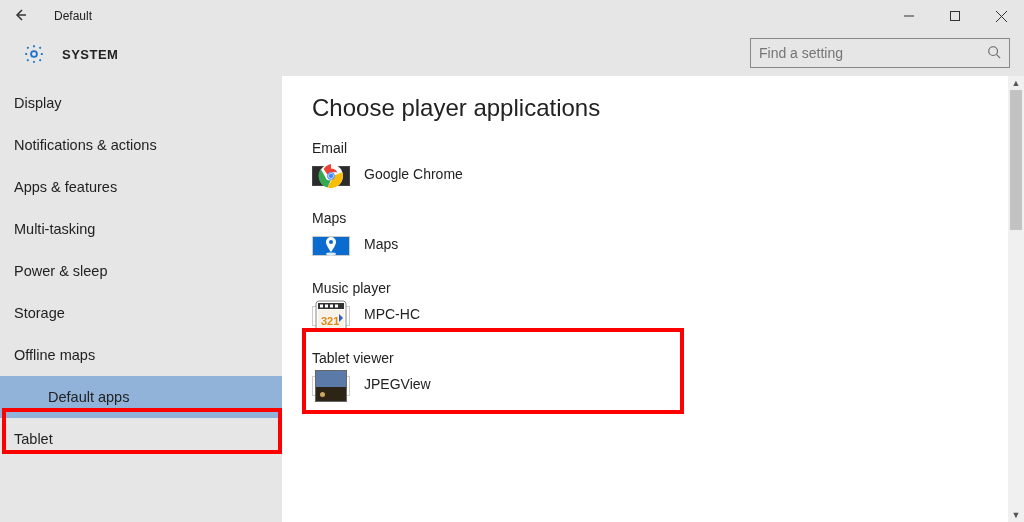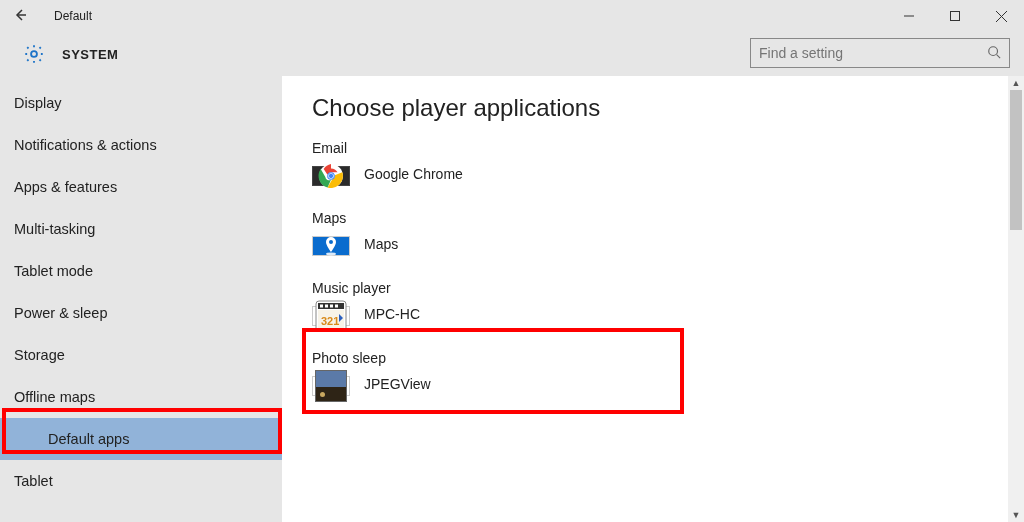--- a/index.html
+++ b/index.html
@@ -281,23 +281,20 @@
     <div class="item">
         <span>Notifications &amp; actions</span>
       </div>
     <div class="item">
         <span>Apps &amp; features</span>
       </div>
     <div class="item">
         <span>Multi-tasking</span>
       </div>
     <div class="item">
-        <span>Tablet mode</span>
-      </div>
-    <div class="item">
         <span>Power &amp; sleep</span>
       </div>
     <div class="item">
         <span>Storage</span>
       </div>
     <div class="item">
         <span>Offline maps</span>
       </div>
     <div class="item selected">
         <span>Default apps</span>
@@ -348,21 +345,21 @@
             <rect x="15" y="4.5" width="3" height="3" fill="#fff"></rect>
             <rect x="20" y="4.5" width="3" height="3" fill="#fff"></rect>
           <rect x="3" y="10" width="26" height="18" fill="#f7f3e8"></rect>
           <text x="6" y="25" font-size="11" font-weight="bold" fill="#d88a1a" font-family="Arial">321</text>
           <polygon points="24,14 28,18 24,22" fill="#2a5fbf"></polygon>
         </svg>
       </div>
       <span class="app-name">MPC-HC</span>
     </div>
 
-    <div class="cat-label">Photo sleep</div>
+    <div class="cat-label">Tablet viewer</div>
     <div class="app-row">
       <div class="app-icon ic-jpeg">
         <div class="photo"></div>
       </div>
       <span class="app-name">JPEGView</span>
     </div>
 
     <div class="scrollbar">
       <div class="arrow up">▲</div>
       <div class="thumb"></div>

